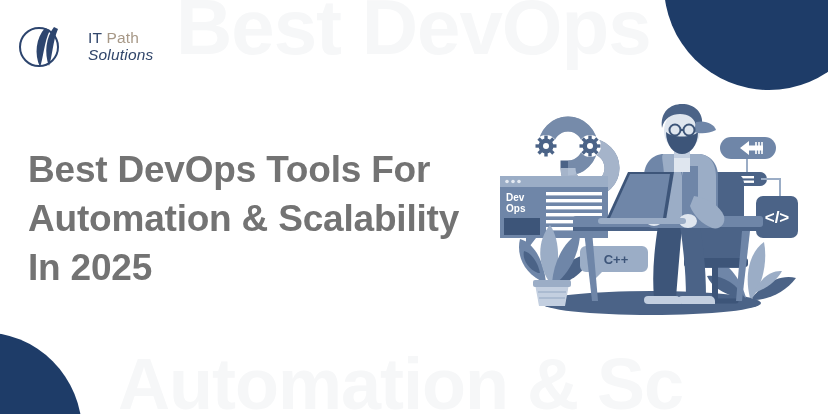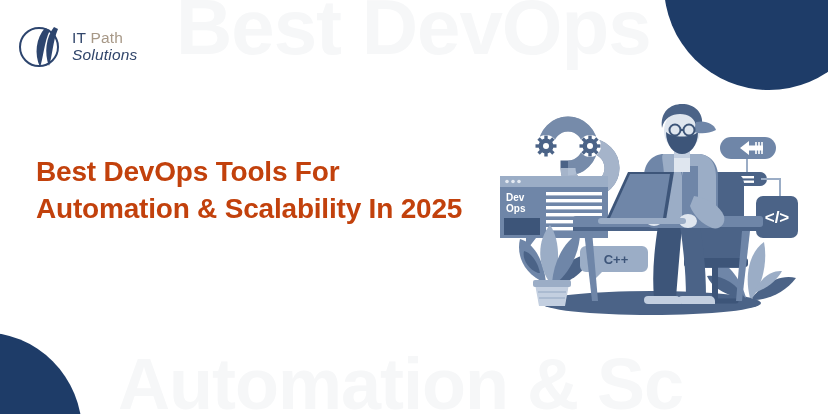--- a/index.html
+++ b/index.html
@@ -61,21 +61,21 @@
     font-size: 72px;
   }
 
   
   #logo {
     position: absolute;
     left: 18px;
     top: 22px;
     display: flex;
     align-items: center;
-    gap: 8px;
+    gap: 24px;
     justify-content: center;
   }
   #logo-mark { display: block; }
   #logo-wordmark {
     display: flex;
     flex-direction: column;
     line-height: 1.08;
   }
   .logo-line1 {
     font-size: 15.5px;
@@ -89,25 +89,25 @@
     letter-spacing: 0.2px;
     font-style: italic;
   }
 
   
   #headline {
     position: absolute;
     left: 28px;
     top: 145px;
     width: 450px;
-    margin: 8px;
-    font-size: 28px;
+    margin: 0;
+    font-size: 37px;
     font-weight: 700;
     line-height: 1.33;
-    color: #c2410c;
+    color: #737373;
     letter-spacing: -0.2px;
   }
 
   
   #illustration {
     position: absolute;
     left: 488px;
     top: 98px;
     width: 310px;
     height: 225px;

